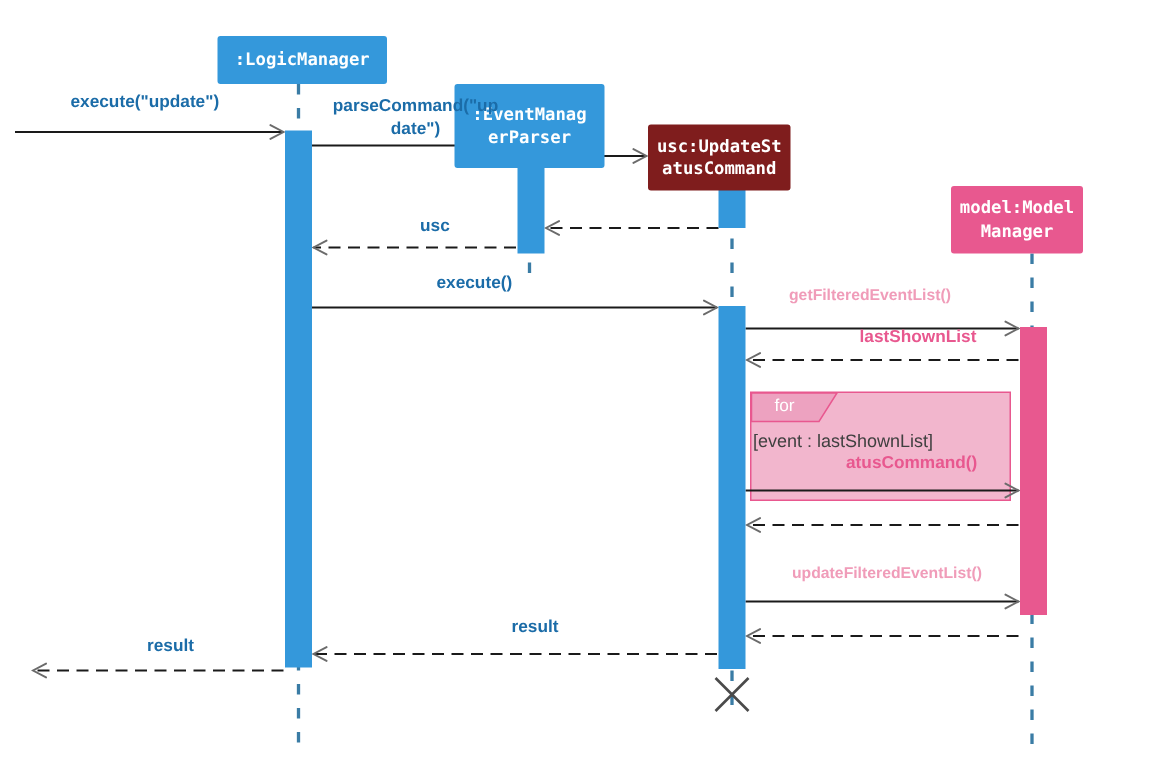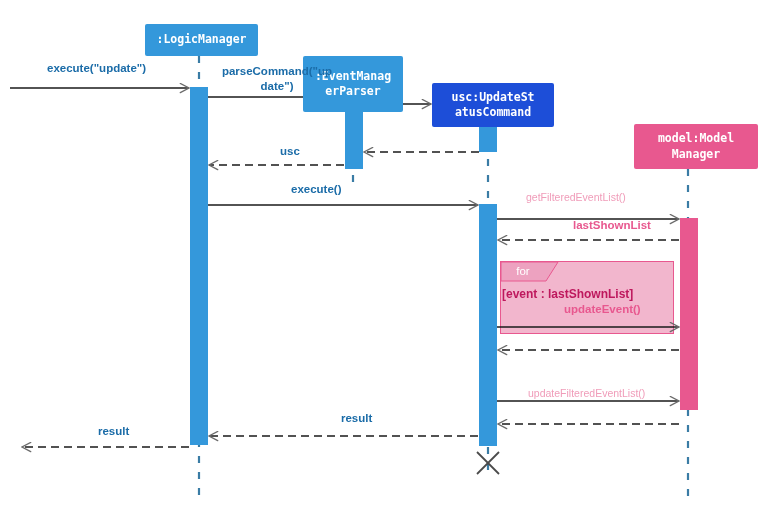--- a/index.html
+++ b/index.html
@@ -54,21 +54,21 @@
     font-weight: bold;
     white-space: nowrap;
     z-index: 6;
   }
   .msg-label.multiline {
     white-space: pre-line;
     text-align: center;
     line-height: 1.3;
   }
   .msg-label.thin {
-    font-weight: normal;
+    font-weight: bold;
     font-size: 10.5px;
   }
   .frag-tab {
     position: absolute;
     z-index: 7;
     font-family: "Liberation Sans", sans-serif;
     font-size: 11.5px;
     color: #ffffff;
     font-weight: normal;
   }
@@ -81,22 +81,22 @@
     display: flex;
     align-items: center;
     justify-content: center;
     pointer-events: none;
   }
   .frag-guard {
     position: absolute;
     z-index: 7;
     font-family: "Liberation Sans", sans-serif;
     font-size: 12px;
-    color: #be185d;
-    font-weight: bold;
+    color: #404040;
+    font-weight: normal;
     white-space: nowrap;
   }
 </style>
 </head>
 <body>
 
 <div id="diagram-root">
 
   <svg class="layer" viewBox="0 0 782 508" xmlns="http://www.w3.org/2000/svg">
     <defs>
@@ -135,23 +135,23 @@
           <line x1="477" y1="452" x2="499" y2="474" stroke="#4a4a4a" stroke-width="1.8"></line>
           <line x1="499" y1="452" x2="477" y2="474" stroke="#4a4a4a" stroke-width="1.8"></line>
         </g>
       </g>
   </svg>
 
   <div id="participants-layer">
       <div class="participant-box" style="left: 145px; top: 24px; width: 113px; height: 32px; background: rgb(52, 152, 219);"><span>:LogicManager</span></div>
       <div class="participant-box" style="left: 303px; top: 17px; width: 100px; height: 56px; background: rgb(52, 152, 219); margin-top: 39px;"><span>:EventManag
 erParser</span></div>
-      <div class="participant-box" style="left: 432px; top: 83px; width: 122px; height: 44px; background: #1d4ed8;"><span>usc:UpdateSt
+      <div class="participant-box" style="left: 432px; top: 83px; width: 95px; height: 44px; background: #7f1d1d;"><span>usc:UpdateSt
 atusCommand</span></div>
-      <div class="participant-box" style="left: 634px; top: 124px; width: 124px; height: 45px; background: rgb(232, 88, 143);"><span>model:Model
+      <div class="participant-box" style="left: 634px; top: 124px; width: 88px; height: 45px; background: rgb(232, 88, 143);"><span>model:Model
 Manager</span></div>
     </div>
 
   <div id="activations-layer">
       <div class="activation" style="left: 190px; top: 87px; width: 18px; height: 358px; background: rgb(52, 152, 219);"></div>
       <div class="activation" style="left: 345px; top: 96px; width: 18px; height: 73px; background: rgb(52, 152, 219);"></div>
       <div class="activation" style="left: 479px; top: 126px; width: 18px; height: 26px; background: rgb(52, 152, 219);"></div>
       <div class="activation" style="left: 479px; top: 204px; width: 18px; height: 242px; background: rgb(52, 152, 219);"></div>
       <div class="activation" style="left: 680px; top: 218px; width: 18px; height: 192px; background: rgb(232, 88, 143);"></div>
     </div>
@@ -164,19 +164,19 @@
     </div>
 
   <div id="labels-layer">
       <div class="msg-label" style="left: 47px; top: 62px; color: rgb(27, 108, 168);">execute("update")</div>
       <div class="msg-label multiline" style="left: 221px; top: 64px; width: 112px; color: rgb(27, 108, 168);">parseCommand("up
 date")</div>
       <div class="msg-label" style="left: 280px; top: 145px; color: rgb(27, 108, 168);">usc</div>
       <div class="msg-label" style="left: 291px; top: 183px; color: rgb(27, 108, 168);">execute()</div>
       <div class="msg-label thin" style="left: 526px; top: 191px; color: rgb(240, 156, 185);">getFilteredEventList()</div>
       <div class="msg-label" style="left: 573px; top: 219px; color: rgb(232, 88, 143); text-align: center;">lastShownList</div>
-      <div class="msg-label" style="left: 564px; top: 303px; color: rgb(232, 88, 143);">updateEvent()</div>
-      <div class="msg-label thin" style="left: 528px; top: 387px; color: rgb(240, 156, 185);">updateFilteredEventList()</div>
+      <div class="msg-label" style="left: 564px; top: 303px; color: rgb(232, 88, 143);">atusCommand()</div>
+      <div class="msg-label thin" style="left: 528px; top: 376px; color: rgb(240, 156, 185);">updateFilteredEventList()</div>
       <div class="msg-label" style="left: 341px; top: 412px; color: rgb(27, 108, 168);">result</div>
       <div class="msg-label" style="left: 98px; top: 425px; color: rgb(27, 108, 168);">result</div>
     </div>
 
 </div>
 
 </body></html>

